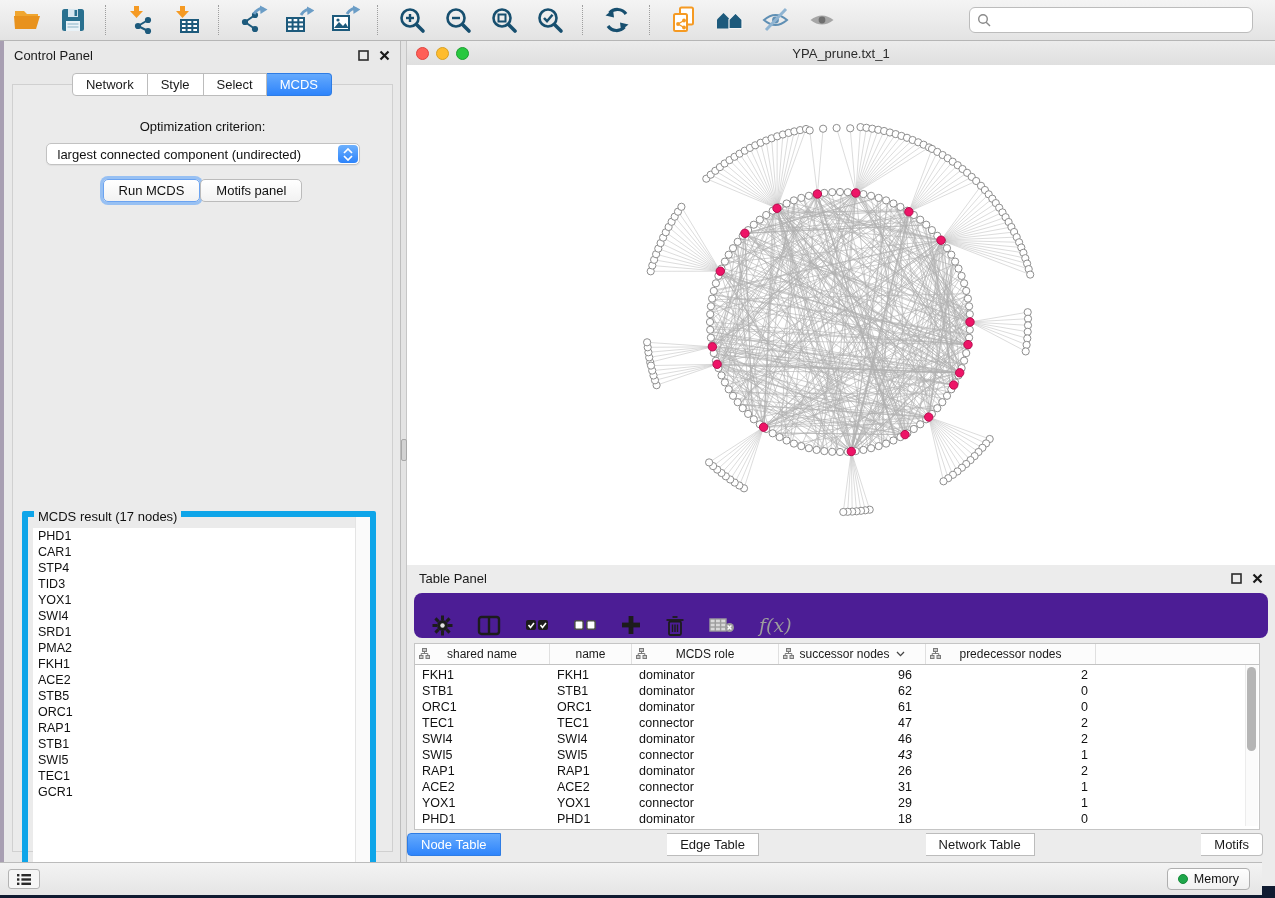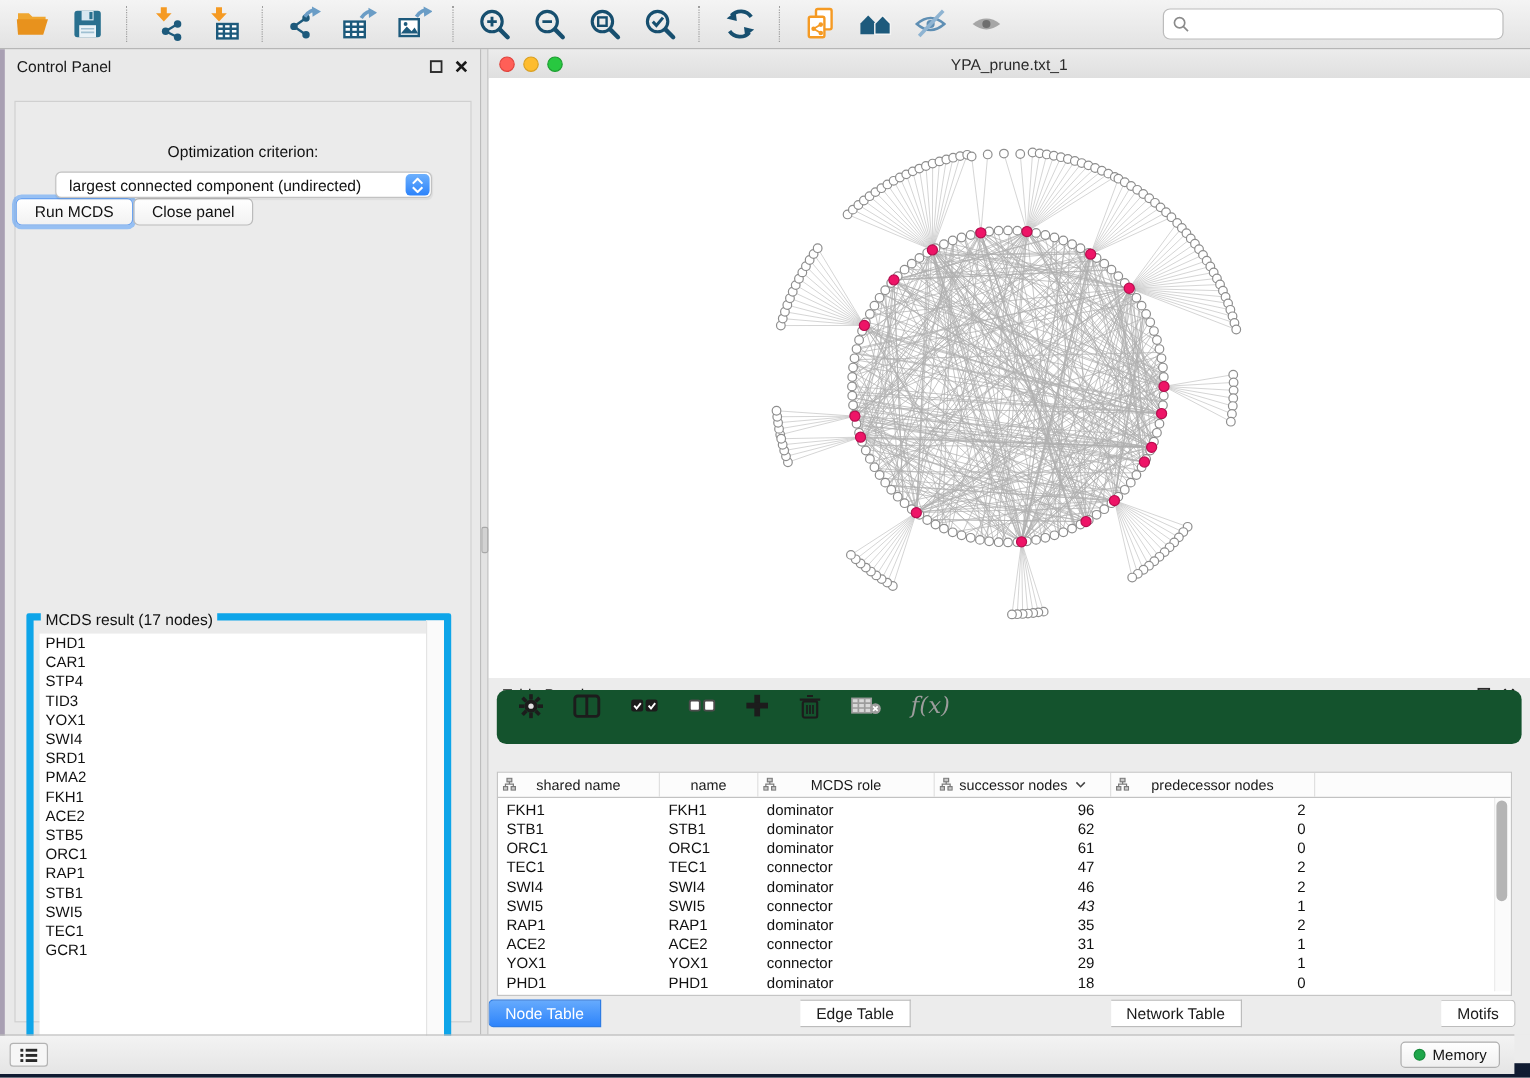--- a/index.html
+++ b/index.html
@@ -33,21 +33,21 @@
   .tab.first{border-left:1px solid #bcbcbc;border-radius:4px 0 0 4px}
   .tab.last{border-radius:0 4px 4px 0}
   .tab.active{background:linear-gradient(#65aafd,#2e84fb);border-color:#2e7ce4;color:#fff}
   .opt-label{margin-top:34px;text-align:center;font-size:13px;color:#111}
   .dropdown{margin:9px auto 0;width:314px;height:22px;background:#fff;border:1px solid #c2c2c2;
             border-radius:5px;display:flex;align-items:center;position:relative;font-size:13px;
             padding-left:11px;box-sizing:border-box;color:#111;box-shadow:0 1px 1px rgba(0,0,0,.06)}
   .dd-stepper{position:absolute;right:1px;top:1px;width:20px;height:18px;border-radius:4px;
               background:linear-gradient(#6db0fd,#2c83fb);display:flex;flex-direction:column;
               align-items:center;justify-content:center;gap:1px}
-  .btn-row{display:flex;}
+  .btn-row{display:flex;justify-content:center;margin-top:14px}
   .btn{font-size:13px;padding:3px 15px;background:linear-gradient(#ffffff,#f2f2f2);
        border:1px solid #bbbbbb;border-radius:5px;color:#111}
   .btn.focused{box-shadow:0 0 0 3px rgba(82,156,250,.55);border-color:#6ba3f0}
   .groupbox{position:absolute;left:9px;right:16px;top:426px;height:371px;border:6px solid #0ea5e9;border-radius:2px}
   .legend{position:absolute;top:-8px;left:6px;background:#ebebeb;padding:0 4px;font-size:13px;color:#111}
   .mcds-list{position:absolute;left:5px;right:5px;top:11px;bottom:5px;background:#fff;overflow:hidden}
   .mcds-scroll{position:absolute;right:0;top:0;bottom:0;width:14px;background:#fafafa;border-left:1px solid #e4e4e4}
   .mcds-item{font-size:12.5px;line-height:16px;padding-left:5px;color:#111}
 
   
@@ -63,22 +63,22 @@
   .lights{position:absolute;left:9px;top:0;height:100%;display:flex;align-items:center;gap:7px}
   .light{width:13px;height:13px;border-radius:50%;box-sizing:border-box}
   .light.red{background:#ff5f57;border:1px solid #e0443e}
   .light.yellow{background:#febc2e;border:1px solid #d9a022}
   .light.green{background:#28c840;border:1px solid #1d9e31}
   .nw-canvas{position:absolute;left:0;top:24px;right:0;bottom:0;background:#fff}
 
   
   .table-panel{position:absolute;left:407px;top:565px;width:868px;height:297px;background:#ececec;z-index:8}
   .tp-header{height:26px;display:flex;align-items:center;padding:0 12px;font-size:13px;color:#1a1a1a}
-  .tp-toolbar{position:absolute;left:7px;right:7px;top:10px;height:45px;background:#14532d;border-radius:8px;
-              display:flex;align-items:flex-start;padding:0 18px;gap:24px;box-sizing:border-box}
+  .tp-toolbar{position:absolute;left:7px;right:7px;top:28px;height:45px;background:#4c1d95;border-radius:8px;
+              display:flex;align-items:flex-end;padding:0 18px;gap:24px;box-sizing:border-box}
   .tpbtn{display:flex;align-items:center;justify-content:center;height:26px}
   .fx{font-family:"DejaVu Serif",serif;font-style:italic;color:#9d9d9d;font-size:19px}
   .tp-table{position:absolute;left:7px;right:15px;top:78px;height:187px;background:#fff;
             border:1px solid #c5c5c5;box-sizing:border-box;overflow:hidden}
   .thead{display:flex;height:20px;border-bottom:1px solid #c2c2c2;background:#fcfcfc}
   .th{position:relative;display:flex;align-items:center;justify-content:center;font-size:12px;color:#1a1a1a;
       border-right:1px solid #e0e0e0;box-sizing:border-box;flex:0 0 auto}
   .th .hier{position:absolute;left:4px;top:4px}
   .th.filler{flex:1;border-right:none}
   .tbody{padding-top:2px}
@@ -272,36 +272,42 @@
       <span>Control Panel</span>
       <span class="win-btns">
         <svg width="11" height="11" viewBox="0 0 11 11">
           <rect x="1" y="1" width="9" height="9" fill="none" stroke="#2b2b2b" stroke-width="1.6"></rect>
         </svg>
         <svg width="11" height="11" viewBox="0 0 11 11">
           <path d="M1.5 1.5 L9.5 9.5 M9.5 1.5 L1.5 9.5" stroke="#1a1a1a" stroke-width="2.2"></path>
         </svg>
       </span>
     </div>
+    <div class="cp-tabs">
+      <div class="tab first">Network</div>
+      <div class="tab">Style</div>
+      <div class="tab">Select</div>
+      <div class="tab last active">MCDS</div>
+    </div>
     <div class="cp-content">
       <div class="opt-label">Optimization criterion:</div>
       <div class="dropdown">
         <span>largest connected component (undirected)</span>
         <span class="dd-stepper">
           <svg width="10" height="6" viewBox="0 0 10 6">
               <path d="M1 5 L5 1 L9 5" stroke="#fff" stroke-width="1.7" fill="none"></path>
             </svg>
           <svg width="10" height="6" viewBox="0 0 10 6">
               <path d="M1 1 L5 5 L9 1" stroke="#fff" stroke-width="1.7" fill="none"></path>
             </svg>
         </span>
       </div>
       <div class="btn-row">
         <button class="btn focused">Run MCDS</button>
-        <button class="btn">Close panel</button>
+        <button class="btn">Motifs panel</button>
       </div>
       <div class="groupbox">
         <div class="legend">MCDS result (17 nodes)</div>
         <div class="mcds-list">
             <div class="mcds-item">PHD1</div>
             <div class="mcds-item">CAR1</div>
             <div class="mcds-item">STP4</div>
             <div class="mcds-item">TID3</div>
             <div class="mcds-item">YOX1</div>
             <div class="mcds-item">SWI4</div>
@@ -1232,21 +1238,21 @@
             <div class="td l" style="width: 135px;">SWI5</div>
             <div class="td l" style="width: 82px;">SWI5</div>
             <div class="td l" style="width: 147px;">connector</div>
             <div class="td r1" style="width: 147px; font-style: italic;">43</div>
             <div class="td r2" style="width: 170px;">1</div>
           </div>
           <div class="tr">
             <div class="td l" style="width: 135px;">RAP1</div>
             <div class="td l" style="width: 82px;">RAP1</div>
             <div class="td l" style="width: 147px;">dominator</div>
-            <div class="td r1" style="width: 147px;">35</div>
+            <div class="td r1" style="width: 147px;">26</div>
             <div class="td r2" style="width: 170px;">2</div>
           </div>
           <div class="tr">
             <div class="td l" style="width: 135px;">ACE2</div>
             <div class="td l" style="width: 82px;">ACE2</div>
             <div class="td l" style="width: 147px;">connector</div>
             <div class="td r1" style="width: 147px;">31</div>
             <div class="td r2" style="width: 170px;">1</div>
           </div>
           <div class="tr">

